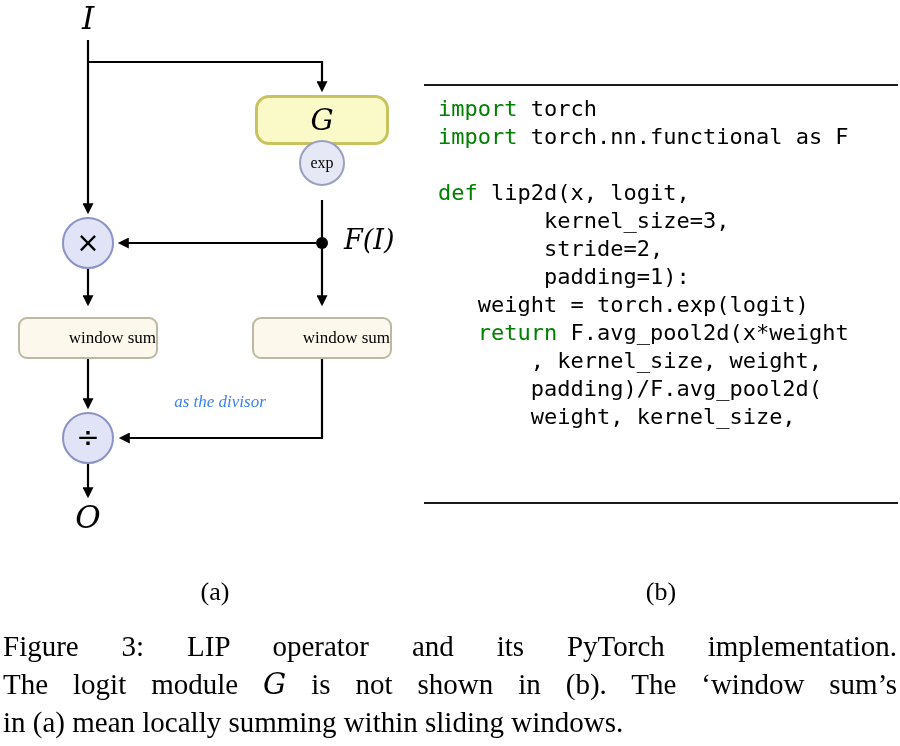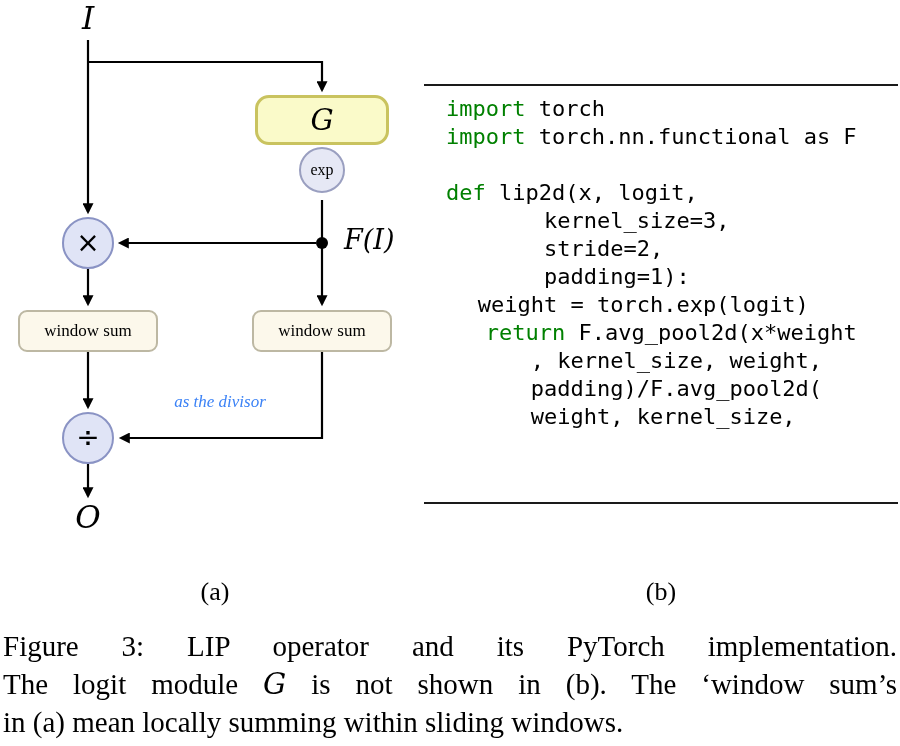--- a/index.html
+++ b/index.html
@@ -28,60 +28,60 @@
   .label-fi { left: 344px; top: 224px; font-size: 27px; }
 
   .g-box {
     position: absolute; left: 255px; top: 95px; width: 134px; height: 50px;
     background: var(--g-box-fill); border: 3px solid var(--g-box-border);
     border-radius: 14px;
     display: flex; align-items: center; justify-content: center;
     font-family: "DejaVu Serif", serif; font-style: italic; font-size: 29px;
   }
   .exp-circle {
-    position: absolute; left: 299px; top: 147px; width: 46px; height: 46px;
+    position: absolute; left: 299px; top: 140px; width: 46px; height: 46px;
     background: var(--exp-circle-fill); border: 2px solid var(--exp-circle-border);
     border-radius: 50%;
     display: flex; align-items: center; justify-content: center;
     font-size: 16px;
   }
   .op-circle {
     position: absolute; width: 52px; height: 52px; border-radius: 50%;
     background: var(--node-circle-fill); border: 2px solid var(--node-circle-border);
     display: flex; align-items: center; justify-content: center;
     font-family: "DejaVu Sans", sans-serif; font-size: 28px; line-height: 1;
   }
   .multiply { left: 62px; top: 217px; }
   .divide   { left: 62px; top: 412px; }
   .window-sum {
-    position: absolute; top: 310px; width: 140px; height: 42px;
+    position: absolute; top: 317px; width: 140px; height: 42px;
     background: var(--window-box-fill); border: 2px solid var(--window-box-border);
     border-radius: 9px;
-    display: flex; align-items: center; justify-content: center;
+    display: flex; align-items: center; justify-content: flex-end;
     font-size: 17px;
   }
   .ws-left  { left: 18px; }
   .ws-right { left: 252px; }
   .divisor-note {
     position: absolute; left: 148px; top: 392px; width: 144px;
     text-align: center; font-style: italic; font-size: 17px; color: #3b82f6;
   }
 
   
   .code-panel {
     position: absolute; left: 424px; top: 84px; width: 474px; height: 420px;
     border-top: 2px solid #1a1a1a; border-bottom: 2px solid #1a1a1a;
     padding: 9px 0 0 14px;
   }
   .code-line {
     font-family: "DejaVu Sans Mono", monospace;
     font-size: 22px; line-height: 28px; min-height: 28px;
     white-space: pre; color: #000;
   }
-  .kw { color: var(--keyword-green); margin-left: 8px; }
+  .kw { color: var(--keyword-green); }
 
   
   .sub-label { position: absolute; top: 577px; text-align: center; font-size: 26px; }
   .sub-a { left: 0; width: 430px; }
   .sub-b { left: 424px; width: 474px; }
 
   .caption { position: absolute; left: 3px; top: 627px; width: 894px; }
   .cap-line { font-size: 29px; line-height: 38px; }
   .just { text-align: justify; text-align-last: justify; }
   .cal-g { font-style: italic; font-family: "DejaVu Serif", serif; }

